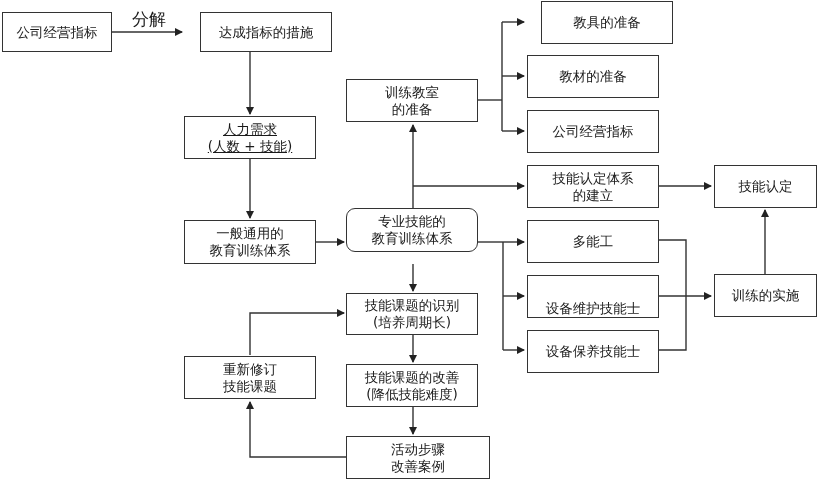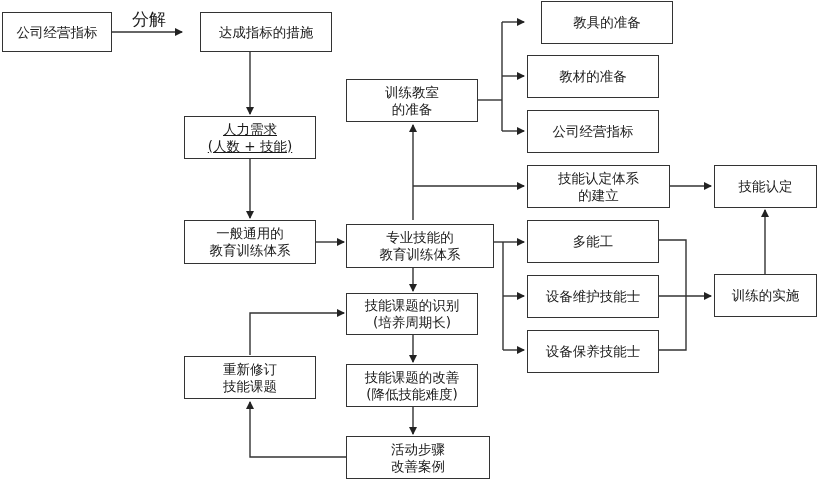--- a/index.html
+++ b/index.html
@@ -75,48 +75,48 @@
     <span>达成指标的措施</span>
   </div>
 <div class="box" style="left:184px;top:116px;width:132px;height:43px;text-decoration:underline;">
     <span>人力需求
 (人数 + 技能)</span>
   </div>
 <div class="box" style="left:184px;top:220px;width:132px;height:44px;">
     <span>一般通用的
 教育训练体系</span>
   </div>
-<div class="box" style="left:346px;top:224px;width:148px;height:44px;">
+<div class="box" style="left:346px;top:208px;width:132px;height:44px;border-radius:9px;">
     <span>专业技能的
 教育训练体系</span>
   </div>
 <div class="box" style="left:346px;top:79px;width:132px;height:43px;">
     <span>训练教室
 的准备</span>
   </div>
 <div class="box" style="left:527px;top:1px;width:132px;height:43px;margin-left:14px;">
     <span>教具的准备</span>
   </div>
 <div class="box" style="left:527px;top:55px;width:132px;height:43px;">
     <span>教材的准备</span>
   </div>
 <div class="box" style="left:527px;top:110px;width:132px;height:43px;">
     <span>公司经营指标</span>
   </div>
-<div class="box" style="left:527px;top:165px;width:143px;height:43px;">
+<div class="box" style="left:527px;top:165px;width:132px;height:43px;">
     <span>技能认定体系
 的建立</span>
   </div>
 <div class="box" style="left:714px;top:165px;width:103px;height:43px;">
     <span>技能认定</span>
   </div>
 <div class="box" style="left:527px;top:220px;width:132px;height:43px;">
     <span>多能工</span>
   </div>
-<div class="box" style="left:527px;top:275px;width:132px;height:43px;">
+<div class="box" style="left:527px;top:275px;width:132px;height:43px;align-items:flex-end;">
     <span>设备维护技能士</span>
   </div>
 <div class="box" style="left:527px;top:330px;width:132px;height:43px;">
     <span>设备保养技能士</span>
   </div>
 <div class="box" style="left:714px;top:274px;width:103px;height:43px;">
     <span>训练的实施</span>
   </div>
 <div class="box" style="left:346px;top:293px;width:132px;height:42px;">
     <span>技能课题的识别

